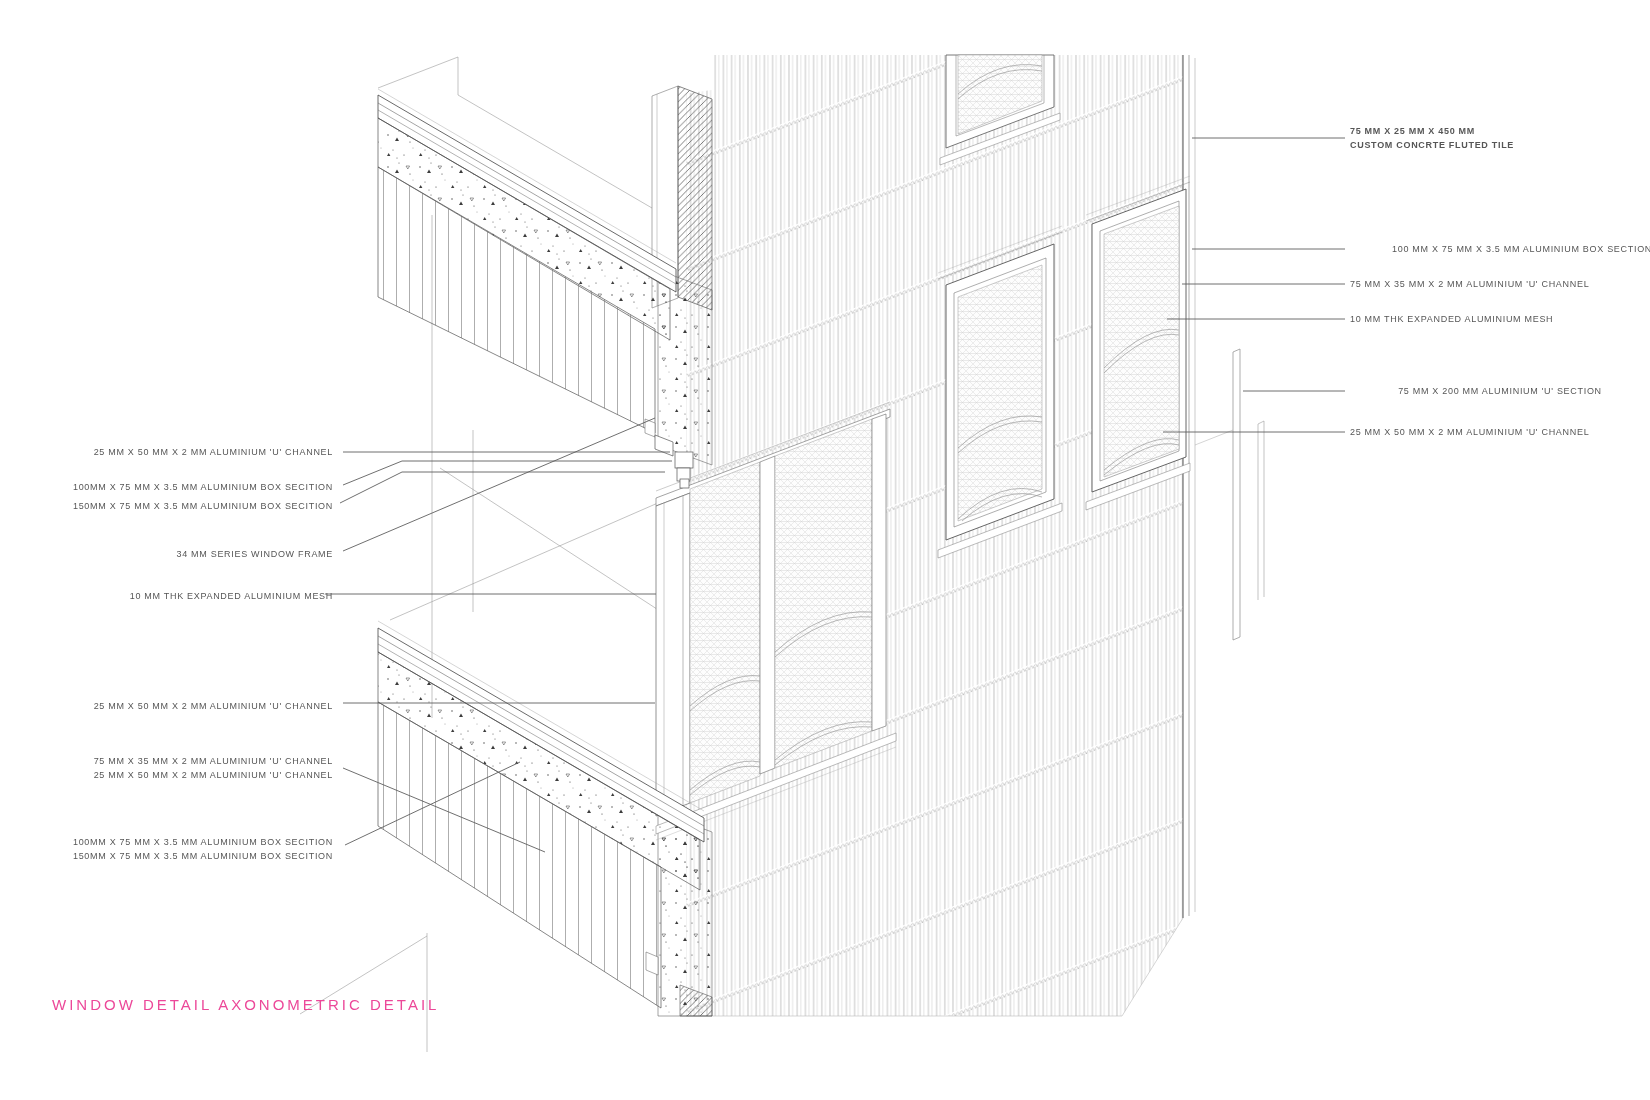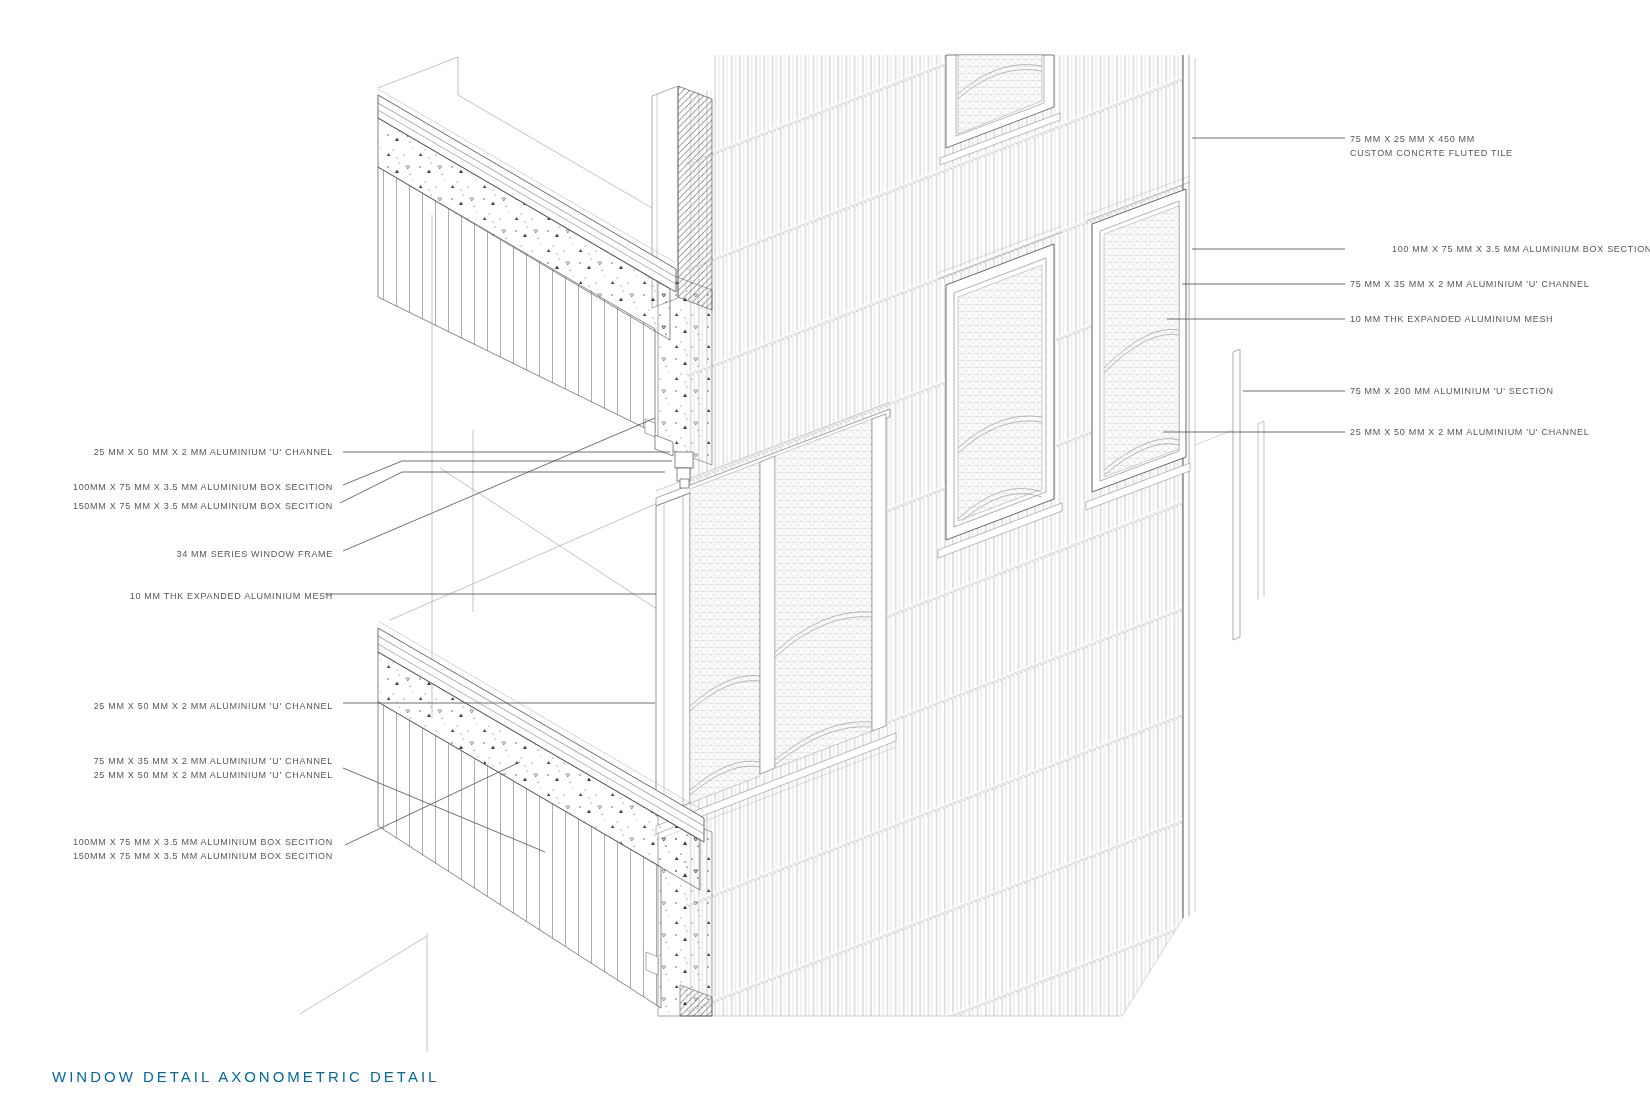--- a/index.html
+++ b/index.html
@@ -4,22 +4,22 @@
 <style>
   html,body{margin:0;padding:0;background:#fff;}
   .stage{position:relative;width:1650px;height:1100px;background:#fff;overflow:hidden;
          font-family:"Liberation Sans",sans-serif;}
   .stage svg{position:absolute;left:0;top:0;}
   #leader-layer{pointer-events:none;}
   .ann{position:absolute;font-size:9px;line-height:14px;letter-spacing:.7px;
        color:#565656;white-space:pre-line;}
   .ann.left{text-align:right;width:330px;right:1317px;}
   .ann.right{text-align:left;left:1350px;width:300px;}
-  .title{position:absolute;left:52px;top:1068px;font-size:15px;letter-spacing:3px;
-         color:#0369a1;}
+  .title{position:absolute;left:52px;top:996px;font-size:15px;letter-spacing:3px;
+         color:#ec4899;}
 </style>
 </head>
 <body>
 
 <div class="stage">
 
 <svg width="1650" height="1100" viewBox="0 0 1650 1100">
   <defs>
     <pattern id="tile" width="8.2" height="106" patternUnits="userSpaceOnUse" patternTransform="skewY(-21)">
       <line x1="1.8" y1="4" x2="1.8" y2="106" stroke="#8f8f8f" stroke-width="0.55"></line>
@@ -197,23 +197,23 @@
       <div class="ann left" style="top: 445px;">25 MM X 50 MM X 2 MM ALUMINIUM 'U' CHANNEL</div>
       <div class="ann left" style="top: 480px;">100MM X 75 MM X 3.5 MM ALUMINIUM BOX SECITION</div>
       <div class="ann left" style="top: 499px;">150MM X 75 MM X 3.5 MM ALUMINIUM BOX SECITION</div>
       <div class="ann left" style="top: 547px;">34 MM SERIES WINDOW FRAME</div>
       <div class="ann left" style="top: 589px;">10 MM THK EXPANDED ALUMINIUM MESH</div>
       <div class="ann left" style="top: 699px;">25 MM X 50 MM X 2 MM ALUMINIUM 'U' CHANNEL</div>
       <div class="ann left" style="top: 754px;">75 MM X 35 MM X 2 MM ALUMINIUM 'U' CHANNEL
 25 MM X 50 MM X 2 MM ALUMINIUM 'U' CHANNEL</div>
       <div class="ann left" style="top: 835px;">100MM X 75 MM X 3.5 MM ALUMINIUM BOX SECITION
 150MM X 75 MM X 3.5 MM ALUMINIUM BOX SECITION</div>
-      <div class="ann right" style="top: 132px;">75 MM X 25 MM X 450 MM
+      <div class="ann right" style="top: 124px; font-weight: bold;">75 MM X 25 MM X 450 MM
 CUSTOM CONCRTE FLUTED TILE</div>
       <div class="ann right" style="top: 242px; margin-left: 42px;">100 MM X 75 MM X 3.5 MM ALUMINIUM BOX SECTION</div>
       <div class="ann right" style="top: 277px;">75 MM X 35 MM X 2 MM ALUMINIUM 'U' CHANNEL</div>
       <div class="ann right" style="top: 312px;">10 MM THK EXPANDED ALUMINIUM MESH</div>
-      <div class="ann right" style="top: 384px;">75 MM X 200 MM ALUMINIUM 'U' SECTION</div>
+      <div class="ann right" style="top: 384px; text-align: center;">75 MM X 200 MM ALUMINIUM 'U' SECTION</div>
       <div class="ann right" style="top: 425px;">25 MM X 50 MM X 2 MM ALUMINIUM 'U' CHANNEL</div>
     </div>
 
 <div class="title">WINDOW DETAIL AXONOMETRIC DETAIL</div>
 </div>
 
 </body></html>

